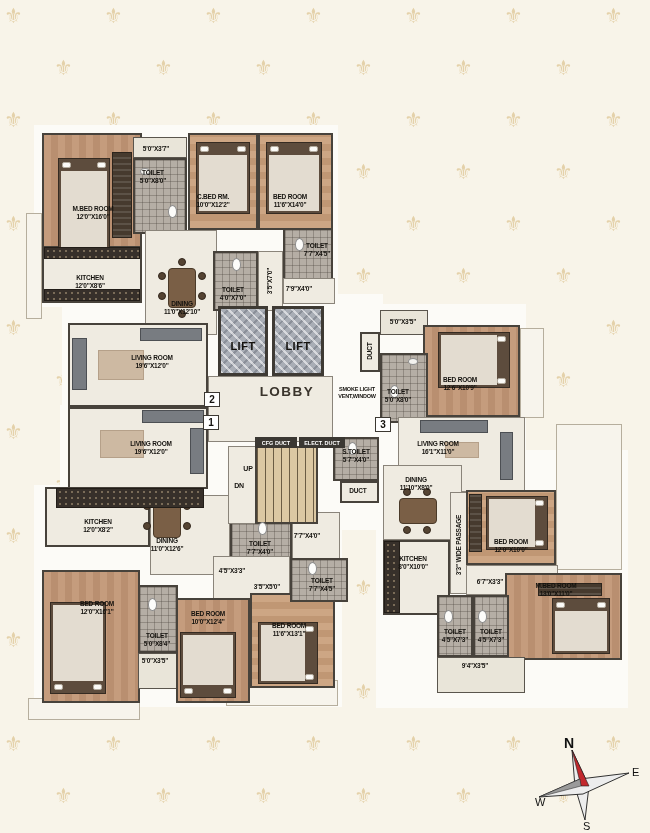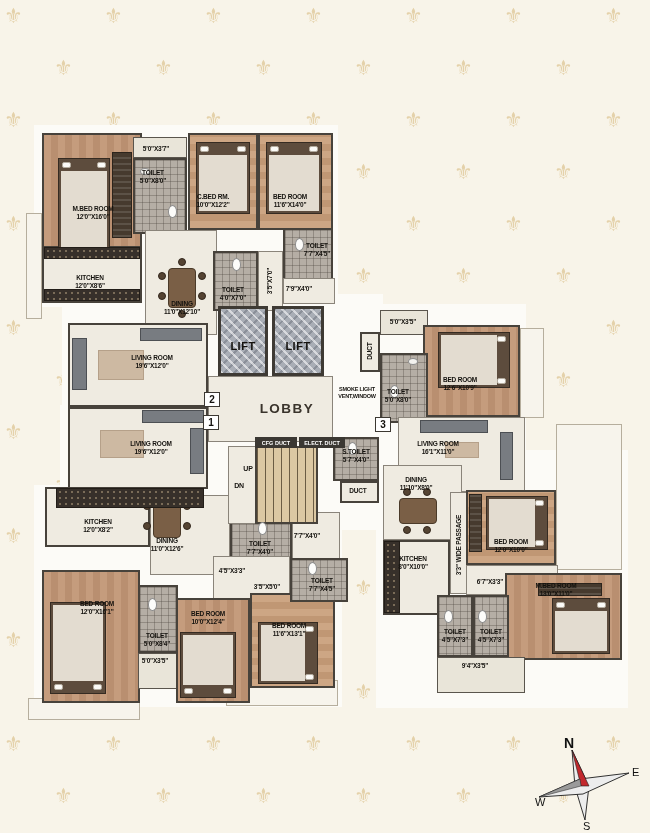--- a/index.html
+++ b/index.html
@@ -379,21 +379,21 @@
       <div>LIVING ROOM</div>
       <div>19'6"X12'0"</div>
     </div>
 
   <div class="lbl liftlbl" style="left:243px;top:347px">
       <div>LIFT</div>
     </div>
   <div class="lbl liftlbl" style="left:298px;top:347px">
       <div>LIFT</div>
     </div>
-  <div class="lbl lobbylbl" style="left:287px;top:409px">
+  <div class="lbl lobbylbl" style="left:287px;top:392px">
       <div>LOBBY</div>
     </div>
   <div class="lbl vert" style="left:370px;top:351px">
       <div>DUCT</div>
     </div>
   <div class="lbl" style="left:357px;top:393px">
       <div style="font-size:5.5px">SMOKE LIGHT</div>
       <div style="font-size:5.5px">VENT,WINDOW</div>
     </div>
   <div class="lbl updn" style="left:248px;top:469px">

